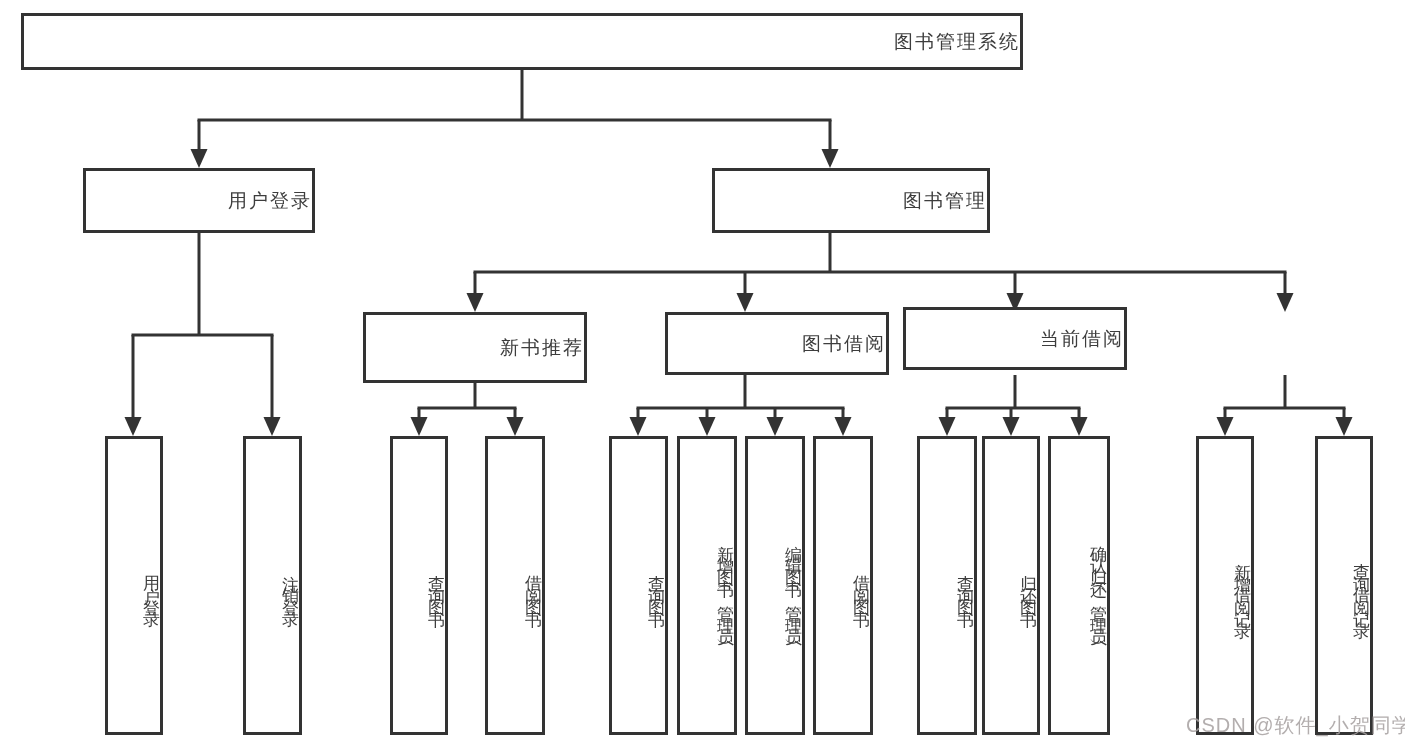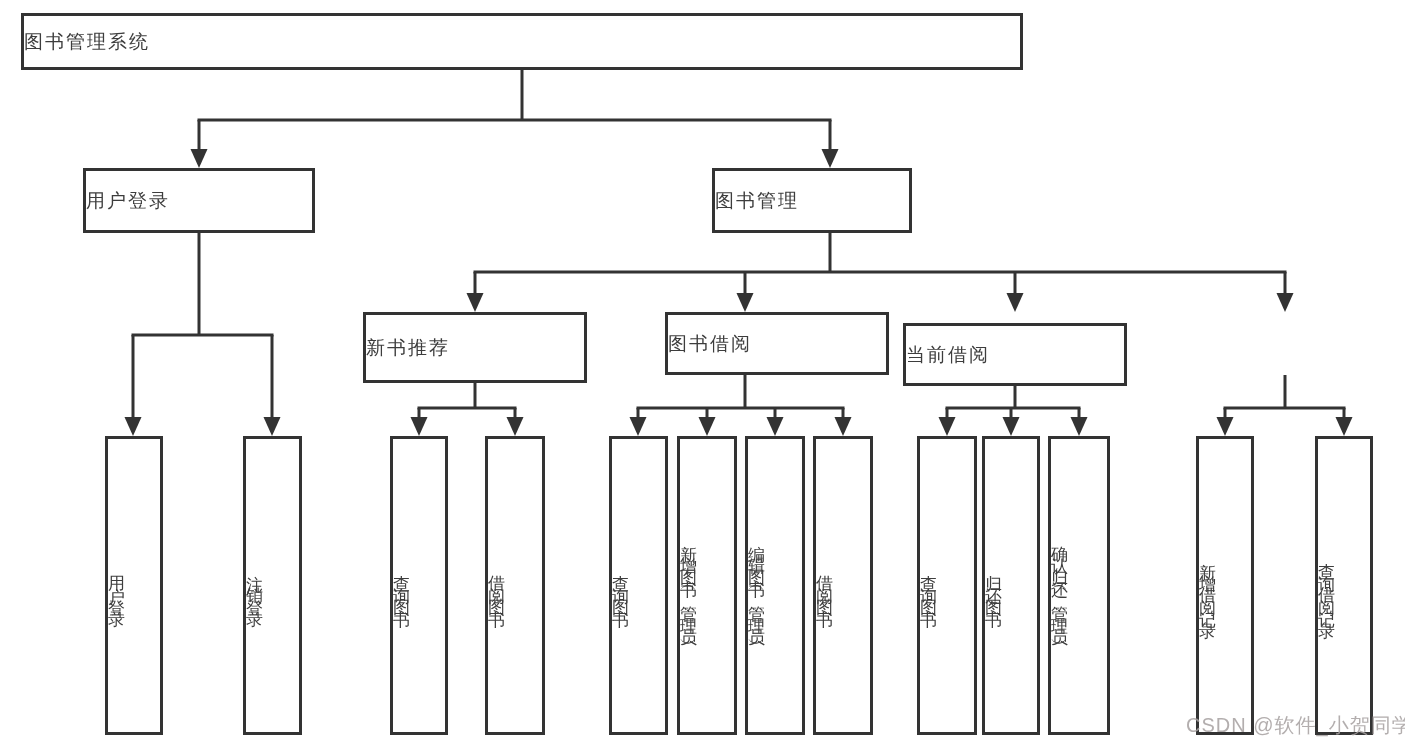--- a/index.html
+++ b/index.html
@@ -3,21 +3,21 @@
 <meta charset="utf-8">
 <style>
   html,body{margin:0;padding:0;background:#ffffff;}
   .canvas{
     position:relative;width:1405px;height:747px;background:#ffffff;
     font-family:"Liberation Sans",sans-serif;overflow:hidden;
   }
   .layer{position:absolute;left:0;top:0;}
   .box{
     position:absolute;box-sizing:border-box;border:3px solid #333333;
-    background:#ffffff;display:flex;align-items:center;justify-content:flex-start;
+    background:#ffffff;display:flex;align-items:center;justify-content:flex-end;
     color:#3d3d3d;
   }
   .h-label{font-size:19px;letter-spacing:2px;white-space:nowrap;}
   .v-label{
     writing-mode:vertical-rl;text-orientation:mixed;
     font-size:17px;letter-spacing:12px;line-height:1;white-space:nowrap;
   }
   .watermark{
     position:absolute;left:1186px;top:712px;font-size:20px;letter-spacing:1px;
     color:rgba(166,160,160,0.85);white-space:nowrap;z-index:5;
@@ -106,31 +106,31 @@
     </g>
   </svg>
 
   <div class="box" style="left:21px;top:13px;width:1002px;height:57px;">
     <span class="h-label">图书管理系统</span>
   </div>
 
   <div class="box" style="left:83px;top:168px;width:232px;height:65px;">
     <span class="h-label">用户登录</span>
   </div>
-  <div class="box" style="left:712px;top:168px;width:200px;height:65px;">
+  <div class="box" style="left:712px;top:168px;width:278px;height:65px;">
     <span class="h-label">图书管理</span>
   </div>
 
   <div class="box" style="left:363px;top:312px;width:224px;height:71px;">
     <span class="h-label">新书推荐</span>
   </div>
   <div class="box" style="left:633px;top:312px;width:224px;height:63px;margin-left:32px;">
     <span class="h-label">图书借阅</span>
   </div>
-  <div class="box" style="left:903px;top:323px;width:224px;height:63px;">
+  <div class="box" style="left:903px;top:307px;width:224px;height:63px;">
     <span class="h-label">当前借阅</span>
   </div>
 
   <div class="box" style="left:105px;top:436px;width:58px;height:299px;">
     <span class="v-label">用户登录</span>
   </div>
   <div class="box" style="left:243px;top:436px;width:59px;height:299px;">
     <span class="v-label">注销登录</span>
   </div>
   <div class="box" style="left:390px;top:436px;width:58px;height:299px;">

